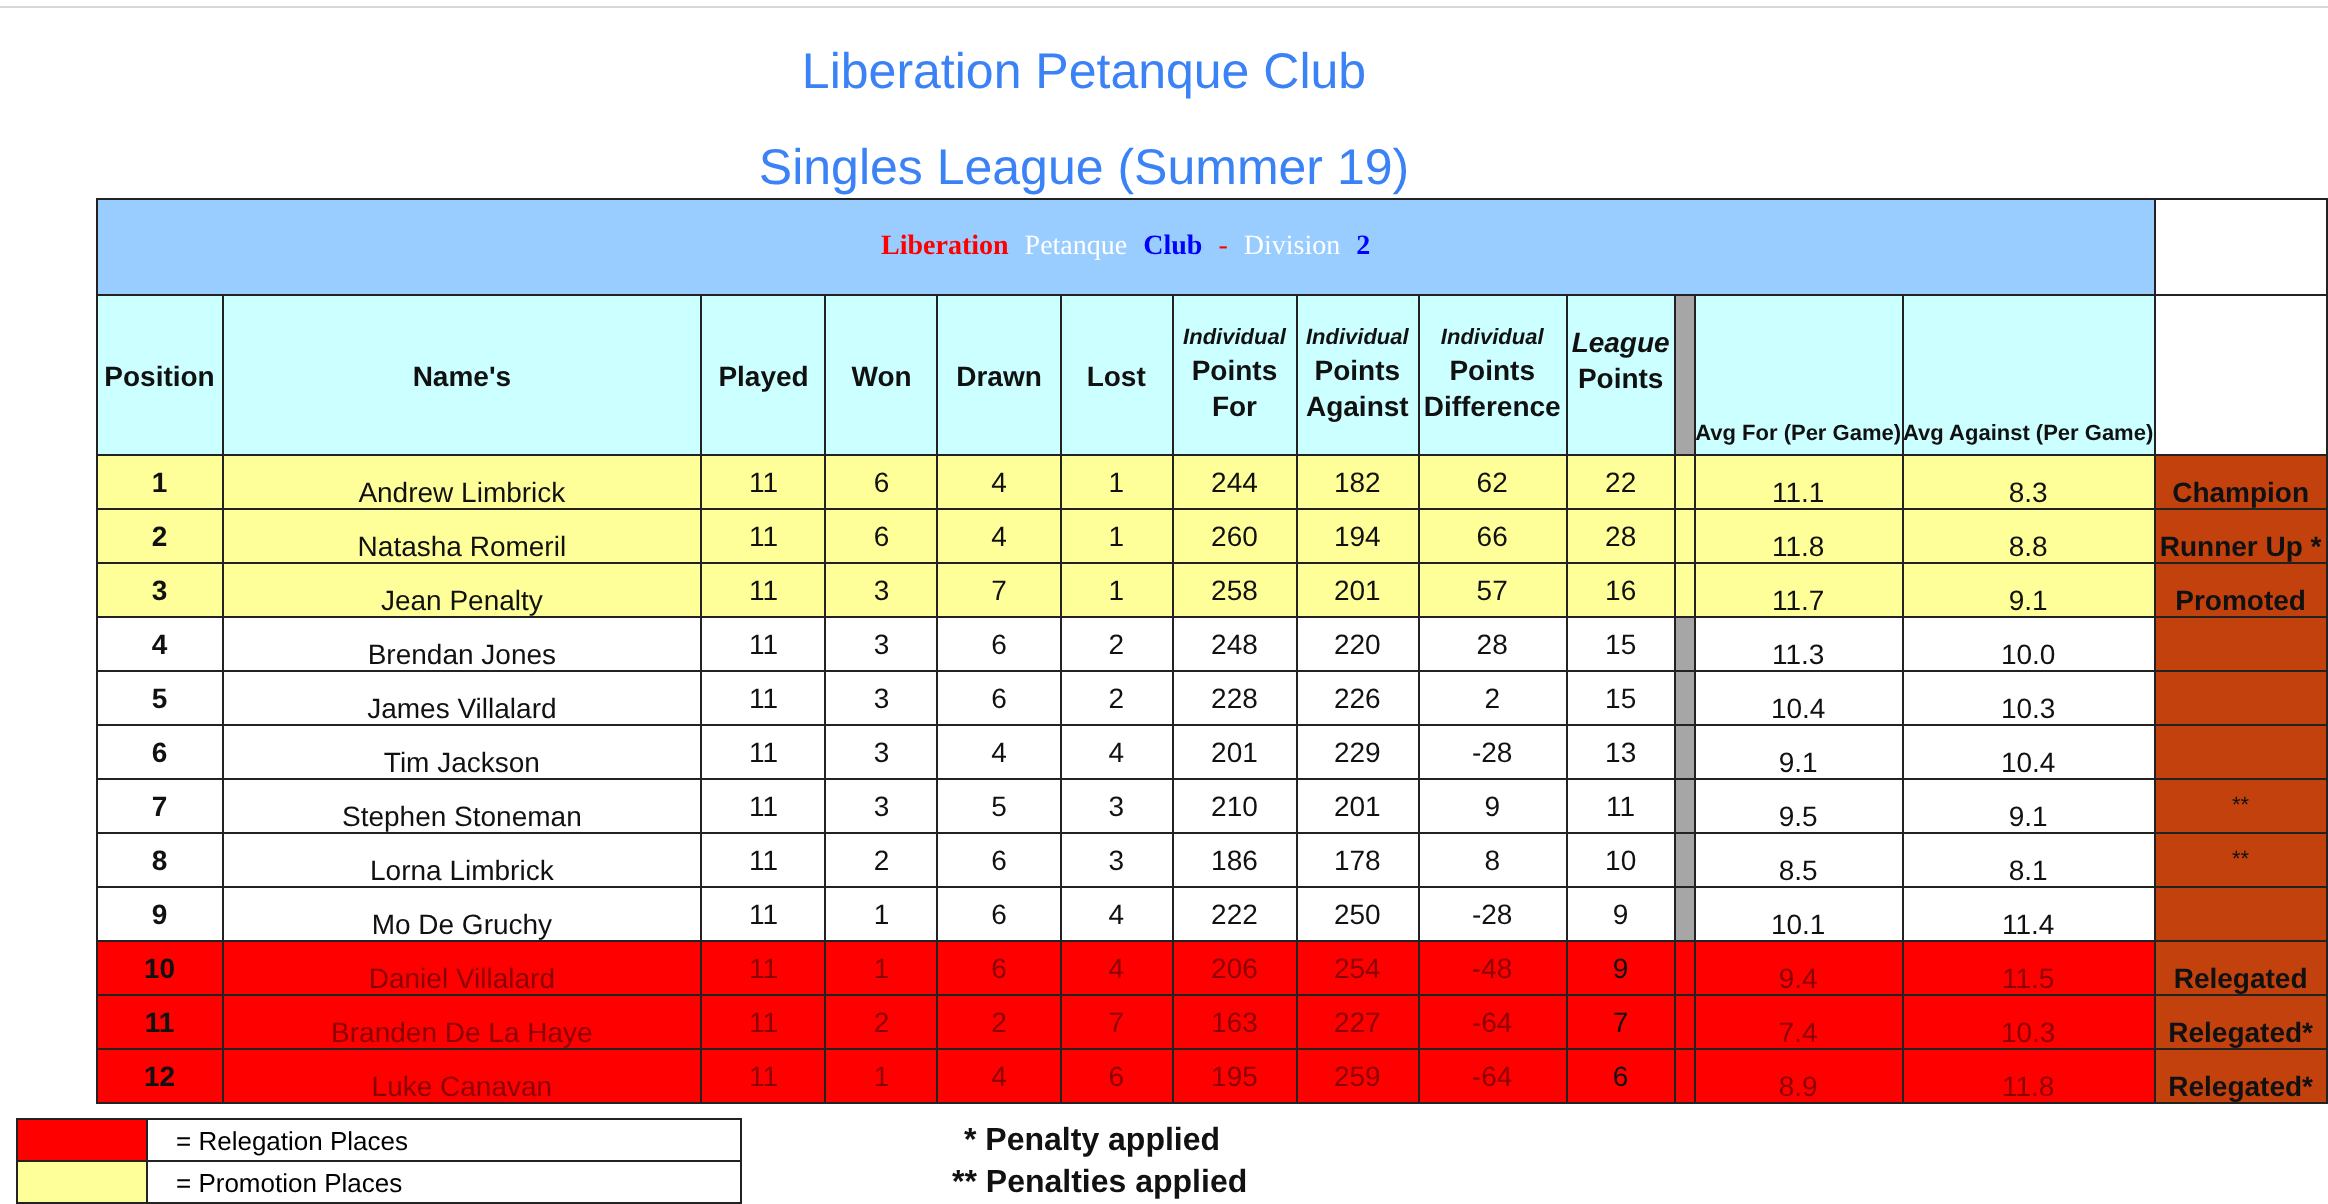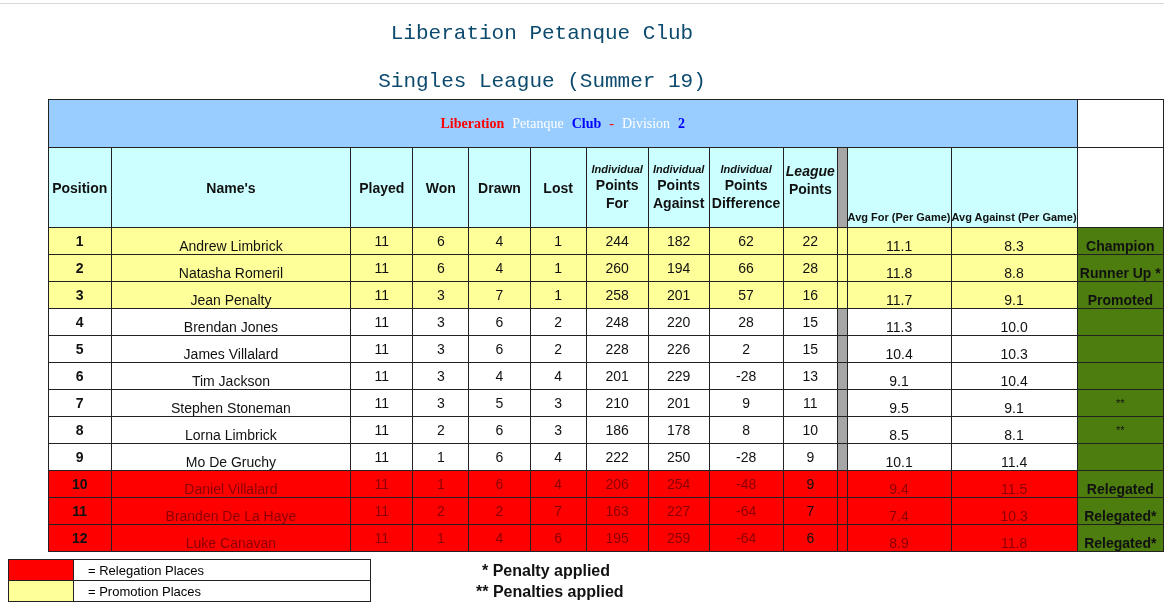--- a/index.html
+++ b/index.html
@@ -1,18 +1,18 @@
 <!DOCTYPE html>
 <html><head>
 <meta charset="utf-8">
 <style>
   html,body{margin:0;padding:0;background:#fff;}
   body{width:1164px;height:602px;position:relative;overflow:hidden;font-family:"Liberation Sans",sans-serif;}
   .gridtop{position:absolute;left:0;top:0;width:1164px;height:3px;border-bottom:1px solid #d8d8d8;}
-  .title{position:absolute;left:0;width:1084px;text-align:center;font-family:Liberation Mono, monospace;font-size:21px;color:#0c4a6e;}
+  .title{position:absolute;left:0;width:1084px;text-align:center;font-family:Liberation Sans, sans-serif;font-size:25px;color:#3b82f6;}
   .t1{top:22px;}
   .t2{top:70px;}
   table.league{position:absolute;left:8px;top:99px;border-collapse:collapse;table-layout:fixed;margin-left:40px;}
   table.league td, table.league th{border:1px solid #222;padding:0;text-align:center;font-size:14px;color:#111;overflow:hidden;white-space:nowrap;}
   .banner{background:#99ccff;height:47px;font-family:"Liberation Serif",serif;font-size:27px;}
   .banner span{margin:0 4px;}
   .hdr th{background:#ccffff;height:65px;font-weight:bold;font-size:14px;white-space:normal;line-height:18px;}
   .hdr th.small{font-size:11px;line-height:13px;vertical-align:bottom;padding-bottom:3px;}
   .hdr .ital{font-style:italic;font-size:11px;display:block;line-height:13px;}
   .hdr .lp{font-style:italic;}
@@ -20,21 +20,21 @@
   td.pos{font-weight:bold;}
   td.name{text-align:left;padding-left:3px;font-size:15px;vertical-align:bottom;}
   td.lg{font-weight:normal;}
   td.avg{vertical-align:bottom;}
   td.sep{background:#a6a6a6;border-top:none;border-bottom:none;}
   td.note{border:none;text-align:left;font-weight:bold;padding-left:2px;background:#fff;vertical-align:bottom;}
   td.note.small{font-size:11px;font-weight:normal;vertical-align:middle;}
   tr.promo td{background:#ffff99;}
   tr.releg td{background:#ff0000;color:#8b0000;}
   tr.releg td.pos,tr.releg td.lg{color:#111;}
-  tr.row td.note{background:#4d7c0f;color:#111;}
+  tr.row td.note{background:#c2410c;color:#111;}
   td.blank{border:none;background:#fff;}
   .legend{position:absolute;left:8px;top:559px;border-collapse:collapse;}
   .legend td{border:1px solid #222;height:20px;font-size:13px;padding:0;}
   .legend .sw{width:64px;}
   .legend .lbl{width:282px;padding-left:14px;}
   .pen{position:absolute;left:476px;font-weight:bold;font-size:16px;color:#111;}
   .pen1{top:562px;left:482px;}
   .pen2{top:583px;text-align:center;}
 </style>
 </head>

